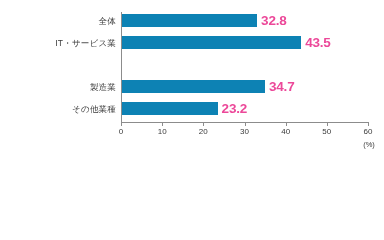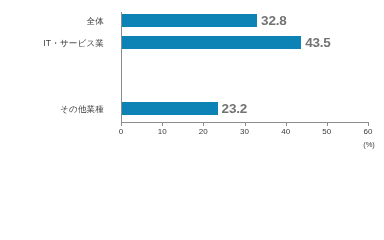--- a/index.html
+++ b/index.html
@@ -54,38 +54,38 @@
     top: 0;
     height: 13px;
     background: #0d82b4;
   }
 
   .cat-label {
     position: absolute;
     right: 100%;
     top: 50%;
     transform: translateY(-50%);
-    margin-right: 17px;
+    margin-right: 5px;
     white-space: nowrap;
     font-size: 8.5px;
     line-height: 1;
     color: #3a3a3a;
     letter-spacing: 0.2px;
   }
 
   .val-label {
     position: absolute;
     top: 50%;
     transform: translateY(-52%);
     margin-left: 4px;
     white-space: nowrap;
     font-size: 13.5px;
     font-weight: bold;
     line-height: 1;
-    color: #737373;
+    color: #ec4899;
     letter-spacing: -0.2px;
   }
 
   
   .x-axis-line {
     position: absolute;
     left: 121px;
     top: 122px;
     width: 248px;
     height: 1px;
@@ -133,20 +133,25 @@
       <span class="val-label" style="left:136.1px;">32.8</span>
     </div>
 
     <div class="row" style="top:24px;">
       <span class="cat-label">IT・サービス業</span>
       <div class="bar" style="width:179.2px;"></div>
       <span class="val-label" style="left:180.2px;">43.5</span>
     </div>
 
 
+    <div class="row" style="top:68px;">
+      <span class="cat-label">製造業</span>
+      <div class="bar" style="width:143.0px;"></div>
+      <span class="val-label" style="left:144.0px;">34.7</span>
+    </div>
 
     <div class="row" style="top:90px;">
       <span class="cat-label">その他業種</span>
       <div class="bar" style="width:95.6px;"></div>
       <span class="val-label" style="left:96.6px;">23.2</span>
     </div>
 
   </div>
 
   <div class="x-axis-line"></div>

